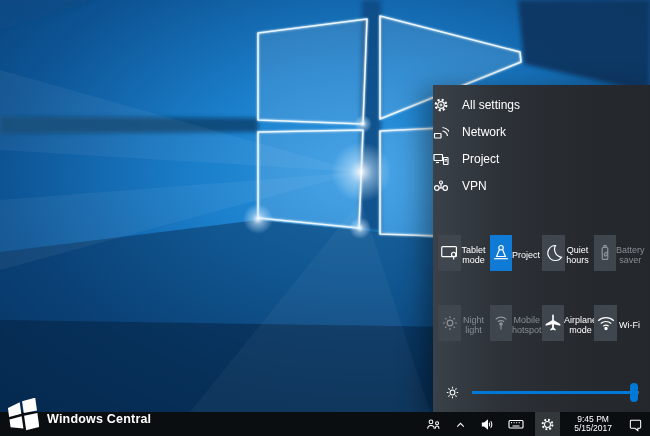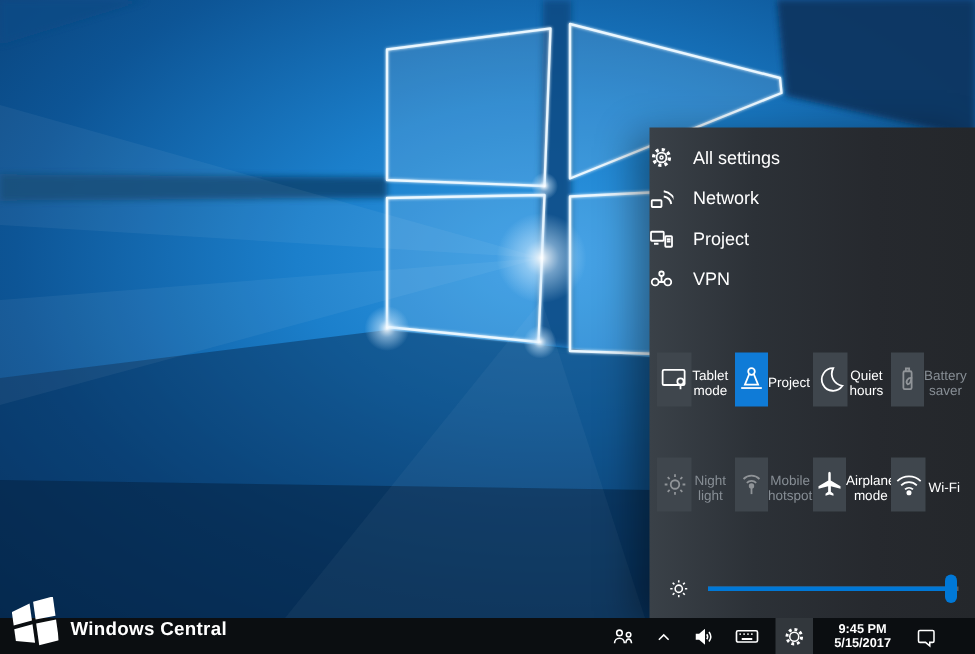--- a/index.html
+++ b/index.html
@@ -10,21 +10,21 @@
     -webkit-font-smoothing:antialiased;
   }
   
   #wallpaper{position:absolute;left:0;top:0;width:650px;height:412px;}
   #wallpaper svg{display:block;}
   
   #watermark{position:absolute;left:8px;top:398px;display:flex;align-items:flex-end;z-index:5;}
   #watermark .wm-text{margin-left:8px;margin-bottom:6px;font-size:12.5px;font-weight:700;letter-spacing:.2px;color:#fff;}
   
   #taskbar{position:absolute;left:0;bottom:0;width:650px;height:24px;background:#0b0e11;z-index:4;display:flex;align-items:center;}
-  #tray{position:absolute;right:0;top:0;height:24px;display:flex;align-items:center;gap:9px;padding-right:23px;font-weight:bold;}
+  #tray{position:absolute;right:0;top:0;height:24px;display:flex;align-items:center;gap:9px;padding-right:5px;}
   #tray svg{display:block;}
   .tray-btn{display:flex;align-items:center;justify-content:center;height:24px;padding:0 2px;cursor:default;}
   .tray-btn.highlight{background:#32373c;padding:0 5px;}
   #clock{display:flex;flex-direction:column;align-items:center;justify-content:center;padding:0 5px;line-height:9.5px;font-size:8.5px;color:#fff;}
   
   #panel{
     position:absolute;right:0;top:85px;width:217px;height:327px;z-index:3;
     background:linear-gradient(90deg,#3a4148 0px,#2c3137 70px,#26292e 150px,#24272b 217px);
     box-shadow:-10px 4px 24px rgba(0,0,0,.38);
   }

